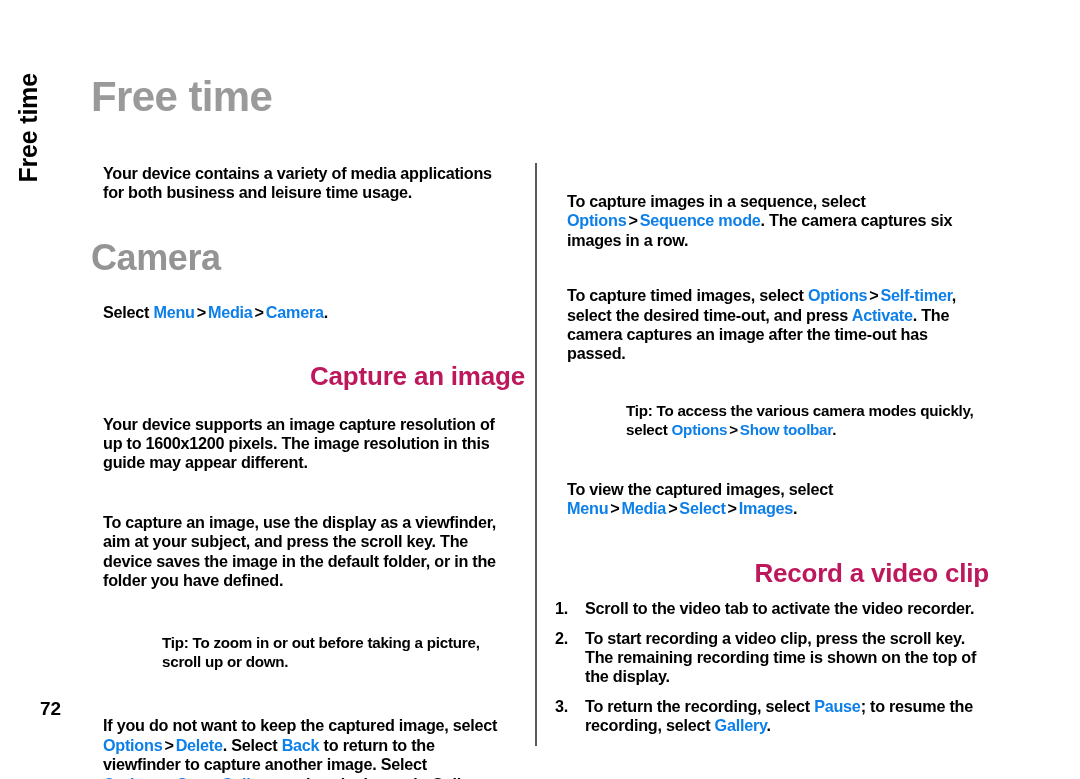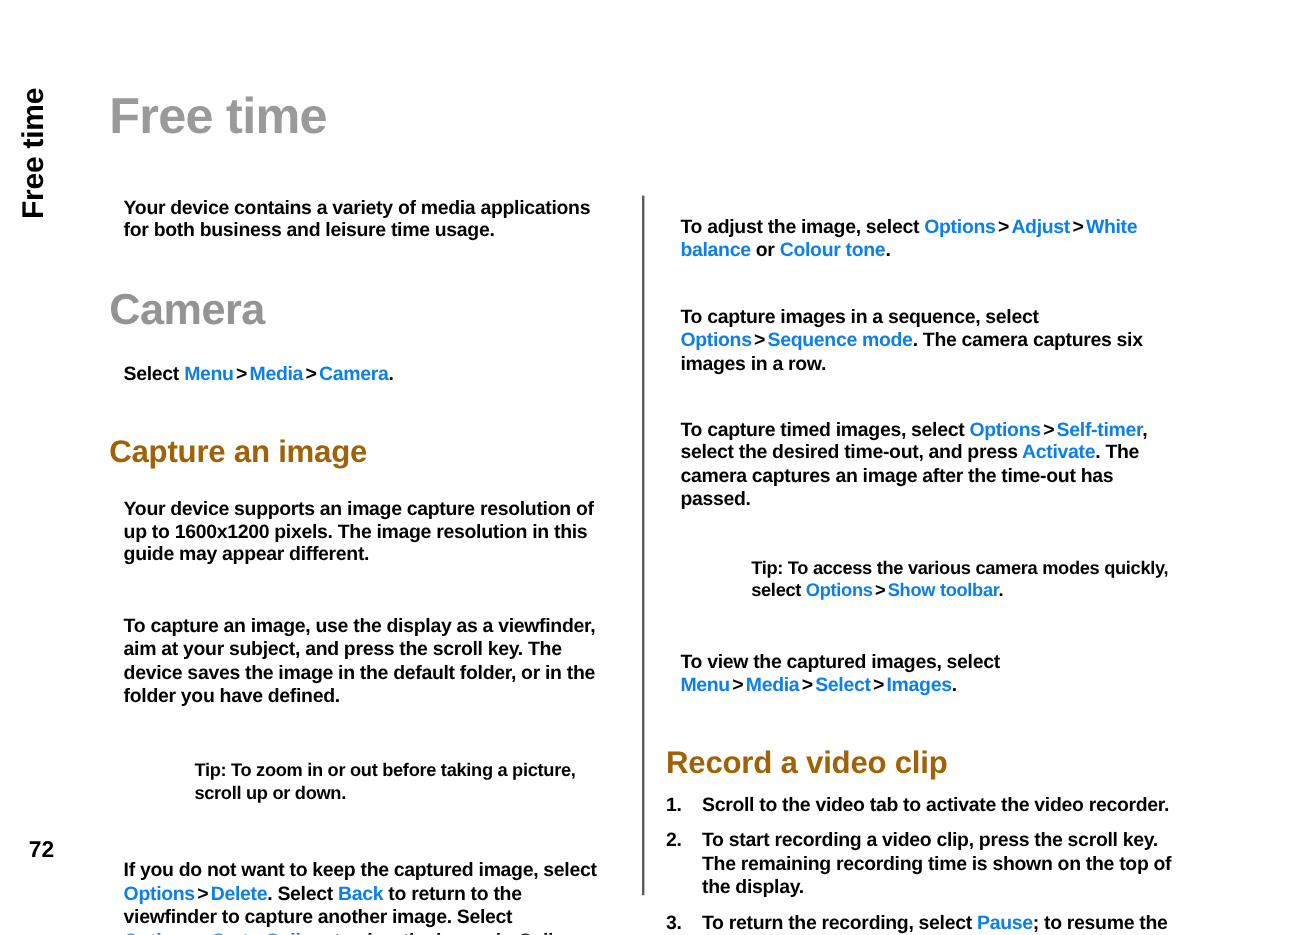--- a/index.html
+++ b/index.html
@@ -35,21 +35,21 @@
     font-size: 25px;
     font-weight: bold;
     letter-spacing: -0.2px;
     color: #000000;
     white-space: nowrap;
   }
 
   
   #page-number {
     position: absolute;
-    left: 24px;
+    left: 40px;
     top: 698px;
     font-size: 19px;
     font-weight: bold;
     color: #000000;
   }
 
   
   #column-divider {
     position: absolute;
     left: 535px;
@@ -85,26 +85,27 @@
   }
   .h1 {
     color: #949494;
     font-size: 36px;
     font-weight: bold;
     letter-spacing: -0.4px;
     margin: 0;
     line-height: 1.05;
   }
   .h2 {
-    color: #a16207;
+    color: #be185d;
     font-size: 26px;
     font-weight: bold;
     letter-spacing: -0.2px;
     margin: 0;
     line-height: 1.1;
+    text-align: right;
   }
 
   
   p.body {
     margin: 12px;
     font-size: 16.2px;
     line-height: 19.4px;
     font-weight: bold;
     letter-spacing: -0.25px;
     color: #000000;
@@ -211,21 +212,20 @@
 
   <div class="sp-14"></div>
 
 
 </div>
 
 <div class="column" id="right-column">
 
   <div style="height:168px"></div>
 
-  <p class="body"><span>To adjust the image, select </span><span class="lnk">Options</span><span class="gt">&gt;</span><span class="lnk">Adjust</span><span class="gt">&gt;</span><span class="lnk">White balance</span><span> or </span><span class="lnk">Colour tone</span><span>.</span></p>
 
   <div class="sp-12"></div>
 
   <p class="body"><span>To capture images in a sequence, select </span><span class="lnk">Options</span><span class="gt">&gt;</span><span class="lnk">Sequence mode</span><span>. The camera captures six images in a row.</span></p>
 
   <div class="sp-12"></div>
 
   <p class="body"><span>To capture timed images, select </span><span class="lnk">Options</span><span class="gt">&gt;</span><span class="lnk">Self-timer</span><span>, select the desired time-out, and press </span><span class="lnk">Activate</span><span>. The camera captures an image after the time-out has passed.</span></p>
 
   <div class="sp-10"></div>

